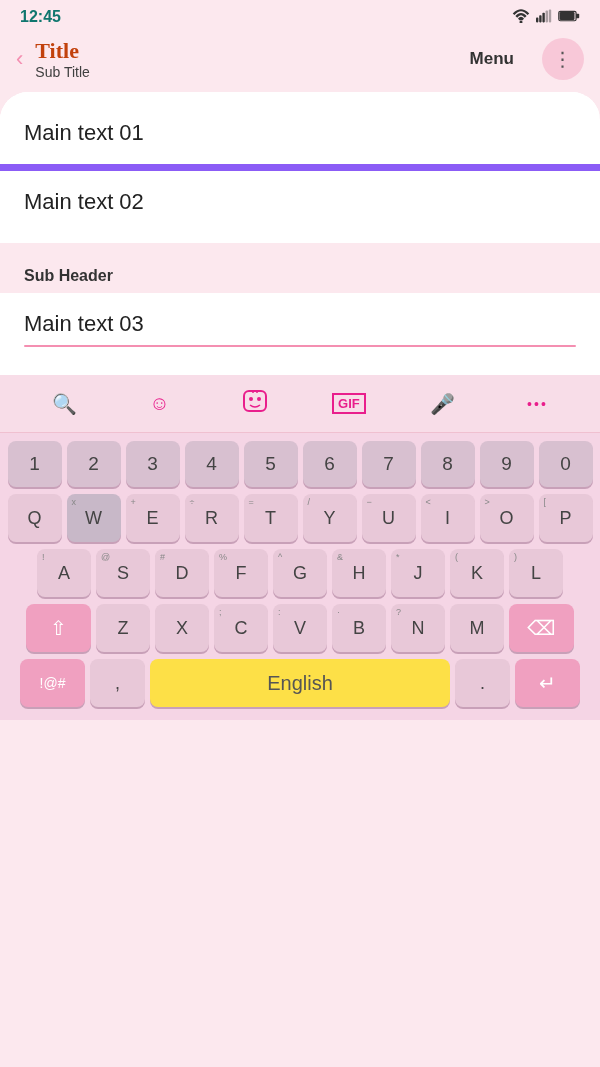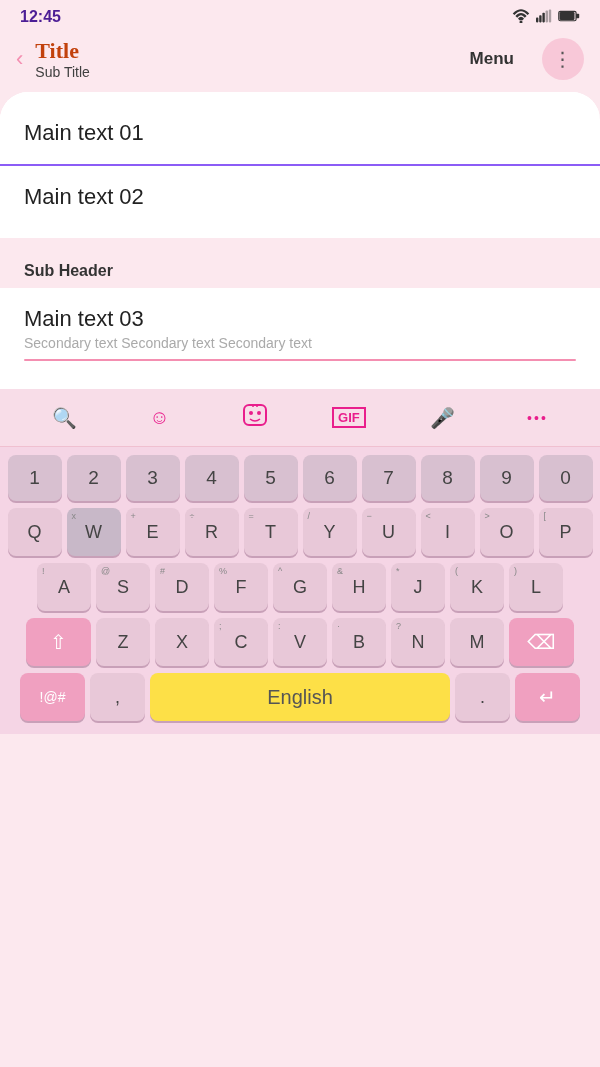--- a/index.html
+++ b/index.html
@@ -16,21 +16,21 @@
     .status-bar {
       display: flex;
       justify-content: space-between;
       align-items: center;
       padding: 8px 20px 4px;
       background: #fce8ee;
     }
     .status-time {
       font-size: 16px;
       font-weight: 600;
-      color: #4c1d95;
+      color: #0f766e;
     }
     .status-icons {
       display: flex;
       align-items: center;
       gap: 6px;
       font-size: 14px;
       color: #333;
     }
 
     
@@ -104,21 +104,21 @@
     .list-section {
       background: #fff;
       border-radius: 28px 28px 0 0;
       padding: 10px 0;
       position: relative;
       z-index: 2;
     }
 
     .list-item {
       padding: 18px 24px;
-      border-bottom: 2px solid #8b5cf6;
+      border-bottom: 7px solid #8b5cf6;
       position: relative;
     }
     .list-item:last-child { border-bottom: none; }
 
     .main-text {
       font-size: 22px;
       font-weight: 500;
       color: #222;
     }
     .secondary-text {
@@ -365,21 +365,20 @@
       </div>
     </div>
 
     <div class="sub-header-row" style="position:relative;z-index:2;">
       <span class="sub-header-text">Sub Header</span>
     </div>
 
     <div class="list-section" style="padding-top:0;border-radius:0;position:relative;z-index:2;">
       <div class="list-item">
         <div class="main-text">Main text 03</div>
-        <div class="secondary-text">Secondary text Secondary text Secondary text</div>
         <div class="pink-divider" style="margin: 8px 0 0 0;"></div>
       </div>
     </div>
   </div>
 </div>
 
 <div class="keyboard-toolbar">
   <span class="toolbar-icon">🔍</span>
   <span class="toolbar-icon">☺</span>
   <span class="toolbar-icon">

